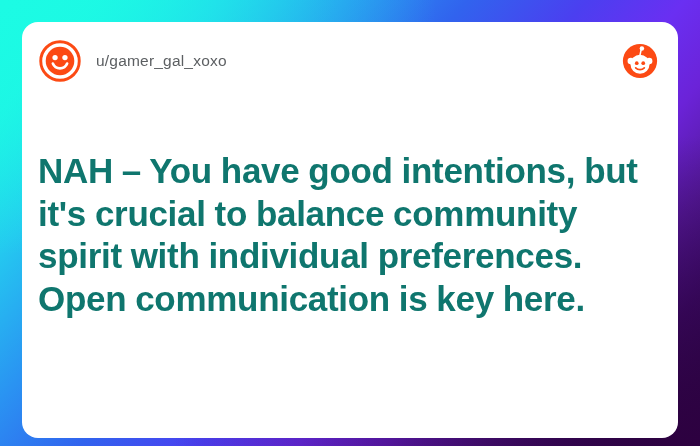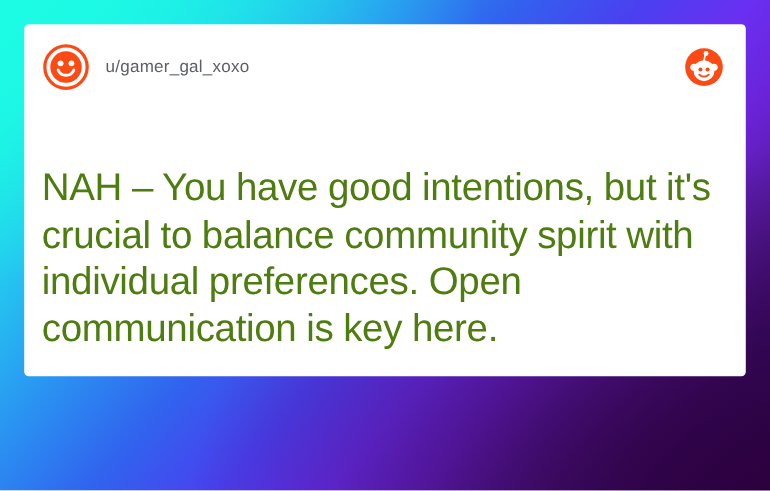--- a/index.html
+++ b/index.html
@@ -34,23 +34,23 @@
         #300a55 95%,
         #2a0545 100%);
     box-sizing: border-box;
   }
 
   #card {
     position: absolute;
     left: 22px;
     top: 22px;
     width: 656px;
-    height: 320px;
+    height: 416px;
     background: #ffffff;
-    border-radius: 4px;
+    border-radius: 16px;
     box-sizing: border-box;
     padding: 0;
     overflow: hidden;
   }
 
   #card-header {
     position: absolute;
     left: 0;
     top: 0;
     right: 0;
@@ -96,22 +96,22 @@
     padding: 50px 30px 0 16px;
     box-sizing: border-box;
   }
 
   #comment-text {
     margin: 0;
     font-family: "Liberation Sans", sans-serif;
     font-size: 35px;
     line-height: 1.22;
     letter-spacing: -0.3px;
-    color: #4d7c0f;
-    font-weight: 400;
+    color: #0f766e;
+    font-weight: 700;
     word-spacing: -0.5px;
   }
 </style>
 </head>
 <body>
 
 <div id="stage">
 
   <div id="card">
 

